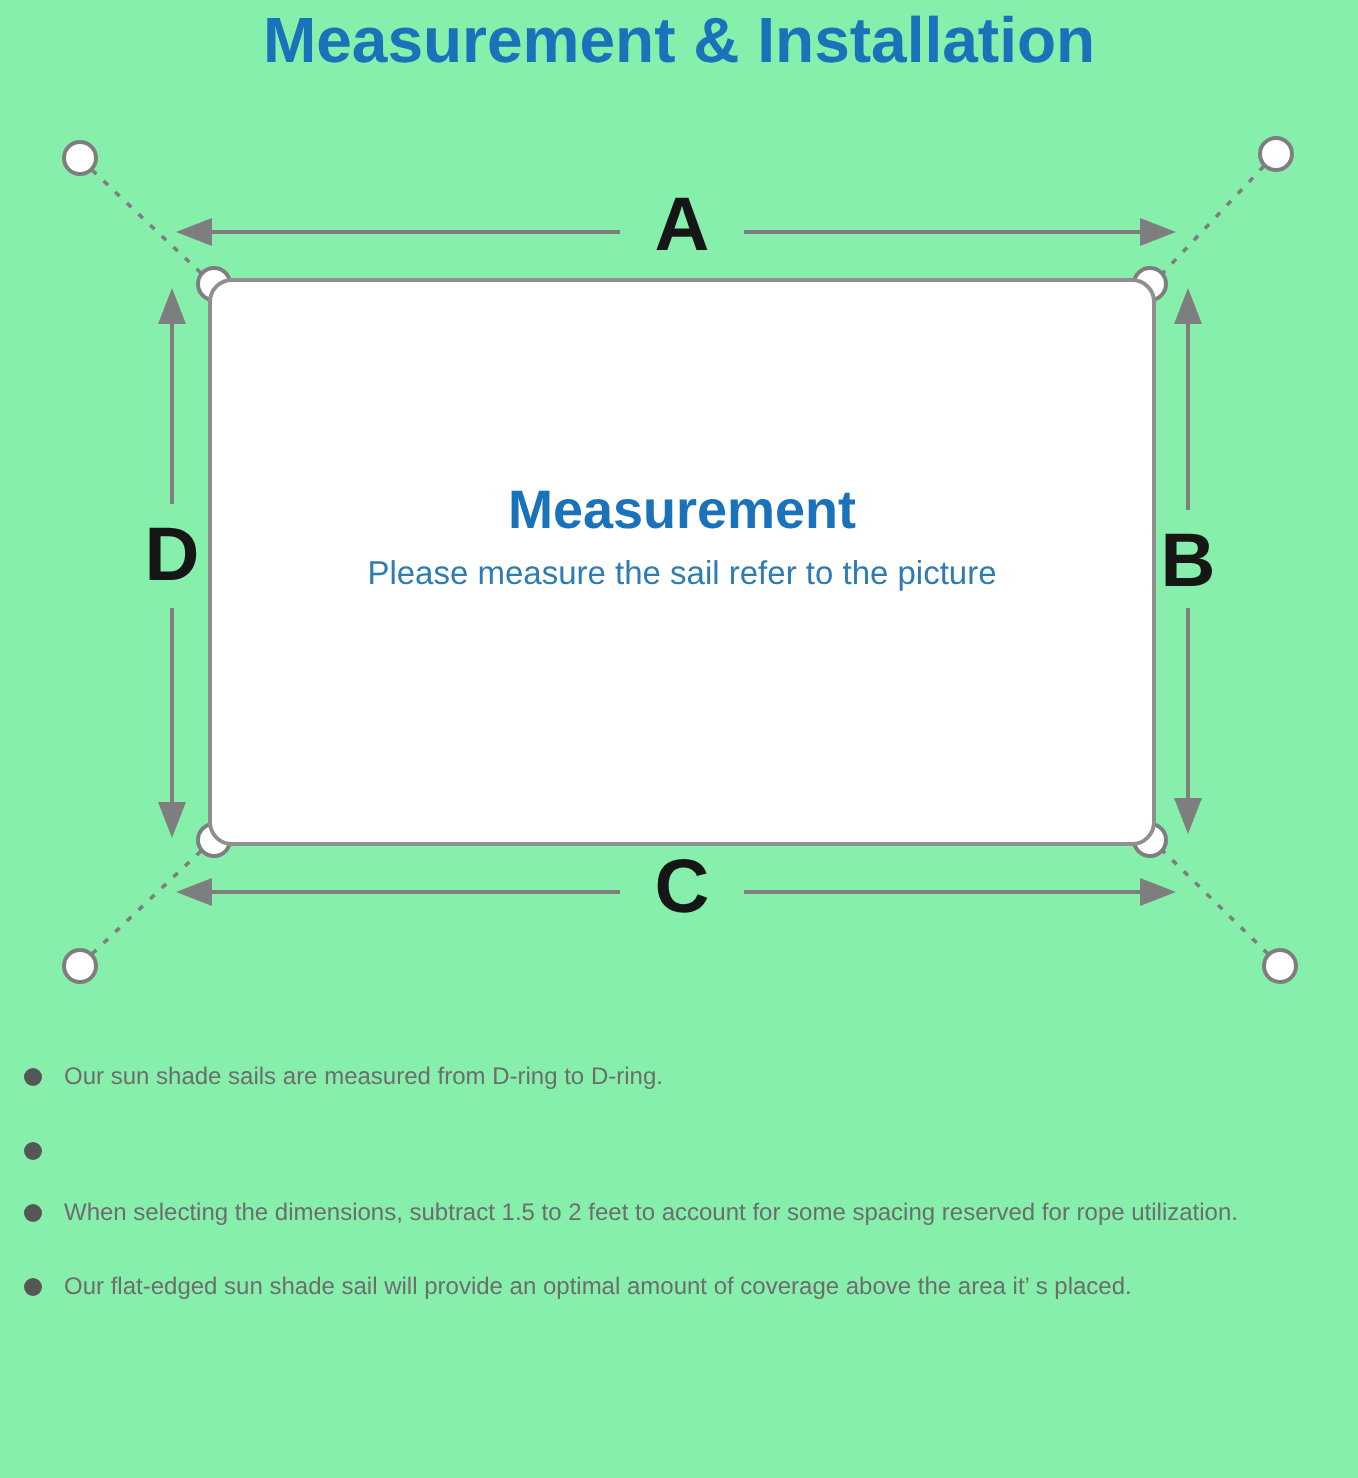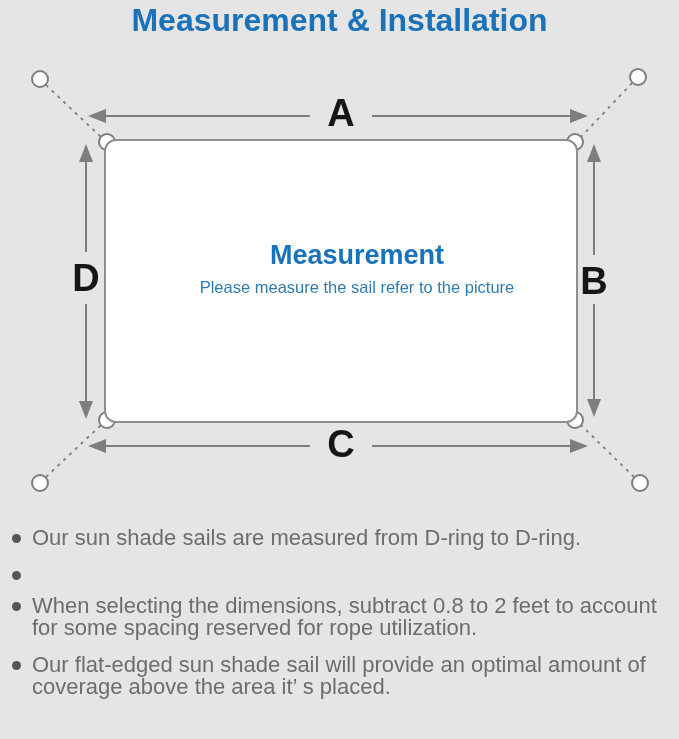--- a/index.html
+++ b/index.html
@@ -1,19 +1,19 @@
 <!DOCTYPE html>
 <html><head>
 <meta charset="utf-8">
 <style>
   html,body{margin:0;padding:0;background:#ffffff;}
   .page{
     position:relative;
     width:679px;height:739px;
-    background:#e5e5e5;
+    background:#86efac;
     font-family:"Liberation Sans", sans-serif;
     overflow:hidden;
   }
   .title{
     position:absolute;
     left:0;top:2px;width:679px;
     text-align:center;
     font-size:32px;
     font-weight:700;
     color:#1a72ba;
@@ -26,21 +26,20 @@
     font-size:38px;
     font-weight:700;
     color:#161616;
     transform:translate(-50%,-50%);
     line-height:1;
   }
   .center-text{
     position:absolute;
     left:105px;top:240px;width:472px;
     text-align:center;
-    padding-left:16px;
   }
   .center-title{
     font-size:27px;
     font-weight:700;
     color:#1a72ba;
     margin:0 0 7px 0;
   }
   .center-subtitle{
     font-size:16.5px;
     color:#2f7cb3;
@@ -49,21 +48,21 @@
   .notes{
     position:absolute;
     left:10px;top:527px;width:662px;
     list-style:none;margin:0;padding:0;
   }
   .note-item{
     display:flex;
     align-items:flex-start;
     margin-bottom:15px;
     color:#6d6d6d;
-    font-size:22px;
+    font-size:12px;
     line-height:22px;
   }
   .bullet-dot{
     flex:0 0 auto;
     width:9px;height:9px;
     border-radius:50%;
     background:#565656;
     margin:7px 11px 0 2px;
   }
 </style>
@@ -139,21 +138,21 @@
   <ul class="notes">
     <li class="note-item">
       <span class="bullet-dot"></span>
       <span>Our sun shade sails are measured from D-ring to D-ring.</span>
     </li>
     <li class="note-item">
       <span class="bullet-dot"></span>
     </li>
     <li class="note-item">
       <span class="bullet-dot"></span>
-      <span>When selecting the dimensions, subtract 0.8 to 2 feet to account for some spacing reserved for rope utilization.</span>
+      <span>When selecting the dimensions, subtract 1.5 to 2 feet to account for some spacing reserved for rope utilization.</span>
     </li>
     <li class="note-item">
       <span class="bullet-dot"></span>
       <span>Our flat-edged sun shade sail will provide an optimal amount of coverage above the area it’ s placed.</span>
     </li>
   </ul>
 
 </div>
 
 </body></html>

